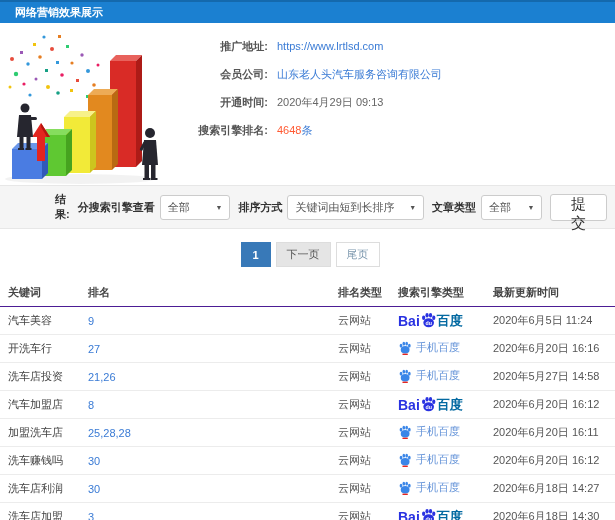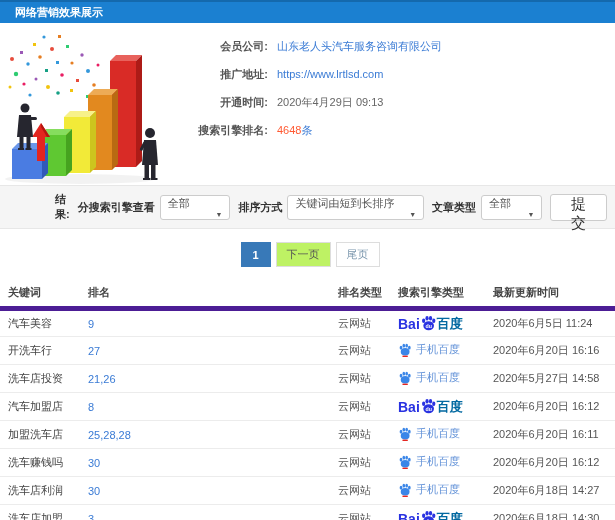--- a/index.html
+++ b/index.html
@@ -28,41 +28,41 @@
   
   .filter-bar {
     background:#f5f5f5; border-top:1px solid #e7e7e7; border-bottom:1px solid #e7e7e7;
     height:44px; display:flex; align-items:center; padding:0 9px; font-size:11px;
   }
   .result-label { font-weight:bold; color:#333;padding-left:46px; }
   .filter-controls { margin-left:auto; display:flex; align-items:center; }
   .ctrl-label { font-weight:bold; color:#333; margin:0 5px 0 8px; white-space:nowrap; }
   .select {
     background:#fff; border:1px solid #ccc; border-radius:3px; height:25px;
-    display:flex; padding:0 7px; color:#555; cursor:pointer; white-space:nowrap;flex-direction:column;
+    display:flex; align-items:center; padding:0 7px; color:#555; cursor:pointer; white-space:nowrap;
   }
   .select.w1 { width:74px; } .select.w2 { width:144px; } .select.w3 { width:64px; }
   .select .caret { margin-left:auto; font-size:7px; color:#555; padding-left:6px; }
   .submit-btn {
     height:27px; background:#fff; border:1px solid #ccc; border-radius:3px;
     padding:0 13px; font-size:15px; color:#333; margin-left:8px; cursor:pointer;
     font-family:"Liberation Sans", sans-serif;
   }
   
   .pagination { display:flex; justify-content:center; padding:13px 0 12px; }
   .page-item {
     min-width:30px; height:25px; border:1px solid #ddd; background:#fff;
     font-size:11px; display:flex; align-items:center; justify-content:center;
     padding:0 10px; margin-left:5px; cursor:pointer; color:#7a96ad;
   }
   .page-item.active { background:#3879b8; border-color:#3879b8; color:#fff; font-weight:bold; }
-  .page-item.next { background:#bef264; color:#555; }
+  .page-item.next { background:#e5e5e5; color:#555; }
   
   table { width:100%; border-collapse:collapse; font-size:11px; table-layout:fixed; }
-  th { text-align:left; color:#444; font-weight:bold; padding:6px 0; border-bottom:5px solid #4c1d95; }
+  th { text-align:left; color:#444; font-weight:bold; padding:6px 0; border-bottom:1px solid #4c1d95; }
   td { padding:0; border-bottom:1px solid #ececec; color:#555; height:28px; vertical-align:middle; }
   th:first-child, td:first-child { padding-left:8px; }
   col.c1{width:88px;} col.c2{width:250px;} col.c3{width:60px;} col.c4{width:95px;} col.c5{width:auto;}
   .rank { color:#3a7bd5; cursor:pointer; }
   .kw { color:#444; }
   .engine-pc { display:inline-flex; align-items:center; }
   .engine-pc .bai { color:#2932e1; font-weight:bold; font-size:14px; letter-spacing:0; }
   .engine-pc .du-suffix { color:#0369a1; font-weight:bold; font-size:13px; }
   .engine-mobile { display:inline-flex; align-items:center; color:#6292d8; font-size:11px; }
   .engine-mobile svg { margin-right:4px; }
@@ -161,26 +161,26 @@
           <rect x="144" y="112" width="3" height="10" rx="1.5" transform="rotate(28 144 112)"></rect>
           <rect x="144.5" y="136" width="4.5" height="14"></rect>
           <rect x="151" y="136" width="4.5" height="14"></rect>
           <rect x="143" y="149" width="7" height="2"></rect>
           <rect x="150.5" y="149" width="7" height="2"></rect>
         </g>
       </svg>
     </div>
     <div class="info-fields">
       <div class="info-row">
+        <span class="info-label">推广地址:</span>
+        <a class="info-value link">https://www.lrtlsd.com</a>
+      </div>
+      <div class="info-row">
         <span class="info-label">会员公司:</span>
         <a class="info-value link">山东老人头汽车服务咨询有限公司</a>
-      </div>
-      <div class="info-row">
-        <span class="info-label">推广地址:</span>
-        <a class="info-value link">https://www.lrtlsd.com</a>
       </div>
       <div class="info-row">
         <span class="info-label">开通时间:</span>
         <span class="info-value plain">2020年4月29日 09:13</span>
       </div>
       <div class="info-row">
         <span class="info-label">搜索引擎排名:</span>
         <span class="val-num">4648</span>
         <span class="val-suffix">条</span>
       </div>

